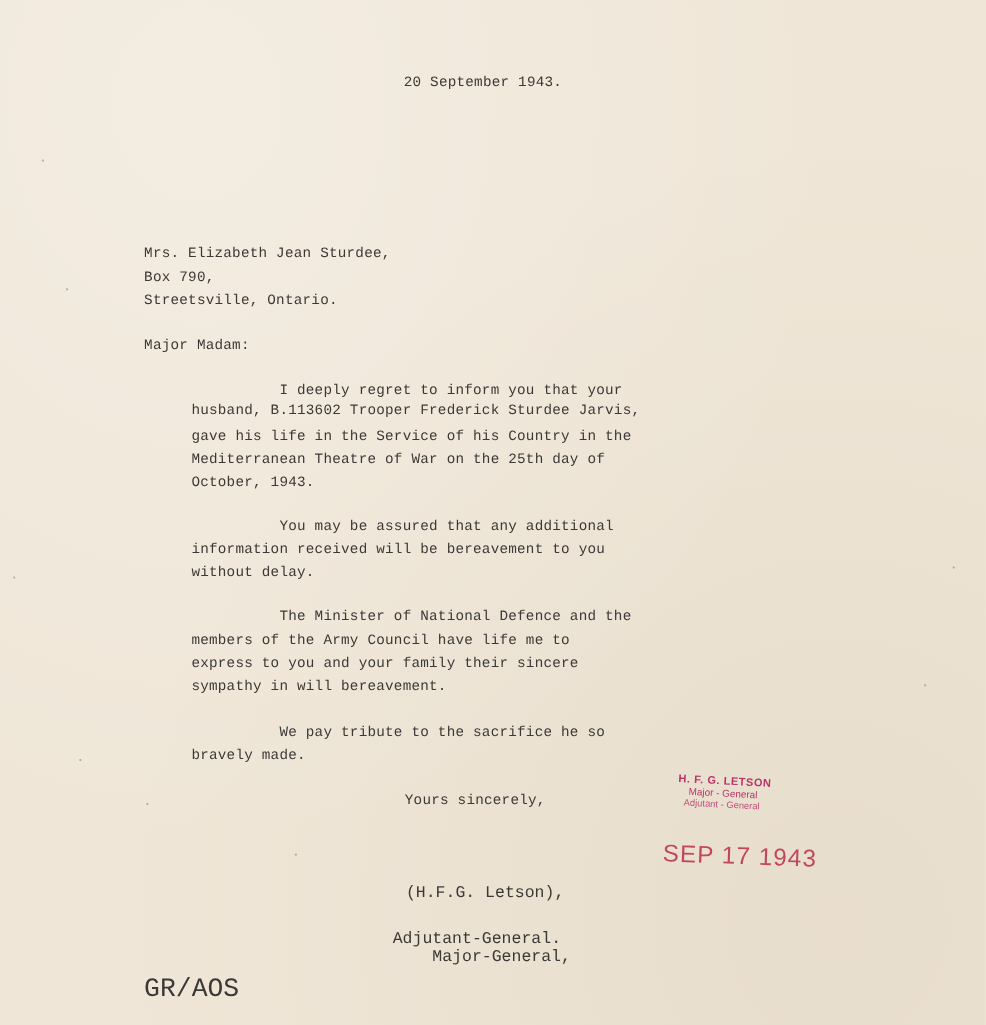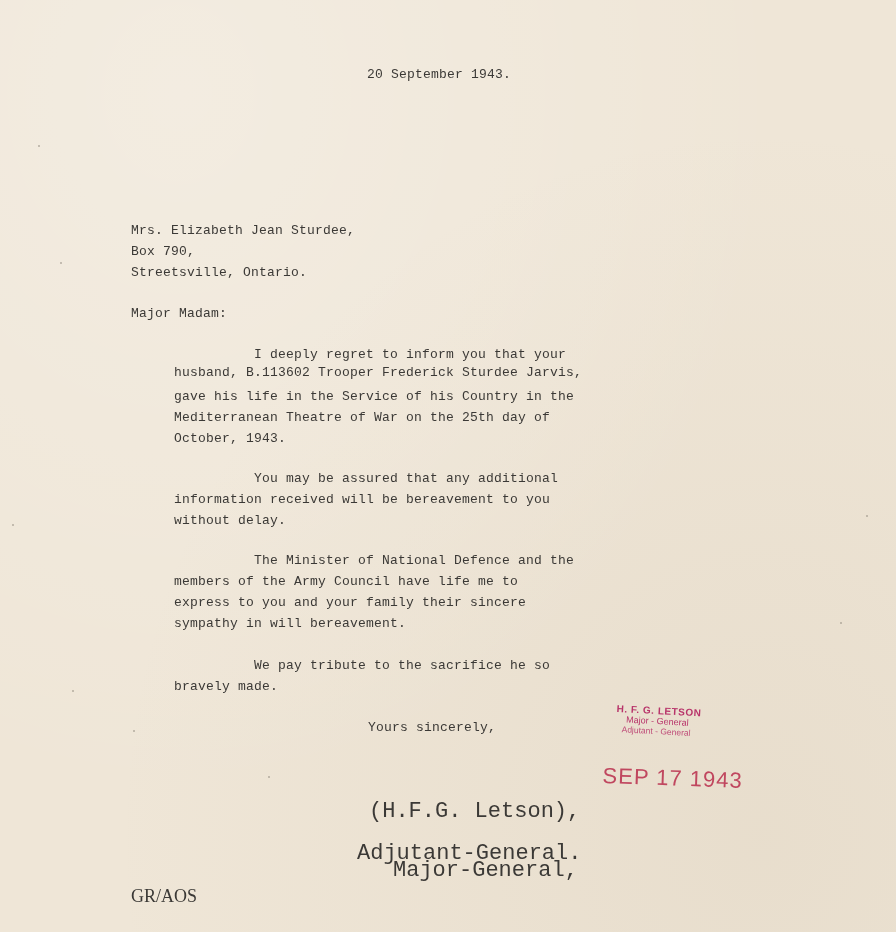--- a/index.html
+++ b/index.html
@@ -29,22 +29,22 @@
     }
     .stamp .s1 { font-size: 10px; font-weight: bold; letter-spacing: 0.5px; }
     .stamp .s2 { font-size: 9px; margin-left: 10px; }
     .stamp .s3 { font-size: 8.5px; margin-left: 6px; opacity: 0.85; }
     .datestamp {
       position: absolute; left: 603px; top: 763px;
       color: #c0475f; font-family: "Liberation Sans", sans-serif;
       font-size: 22px; letter-spacing: 1px;
       transform: rotate(2deg); transform-origin: left top;
     }
-    .sig { position: absolute; white-space: pre; font-size: 22px; line-height: 21px; }
-    .ref { position: absolute; left: 131px; top: 886px; font-size: 18px; font-family: Liberation Serif, serif; }
+    .sig { position: absolute; white-space: pre; font-size: 15px; line-height: 21px; }
+    .ref { position: absolute; left: 131px; top: 886px; font-size: 24px; }
   </style>
 </head>
 <body>
 
 <div class="paper"></div>
 
 <div class="speck" style="left:38px;top:145px"></div>
 <div class="speck" style="left:60px;top:262px"></div>
 <div class="speck" style="left:12px;top:524px"></div>
 <div class="speck" style="left:72px;top:690px"></div>

